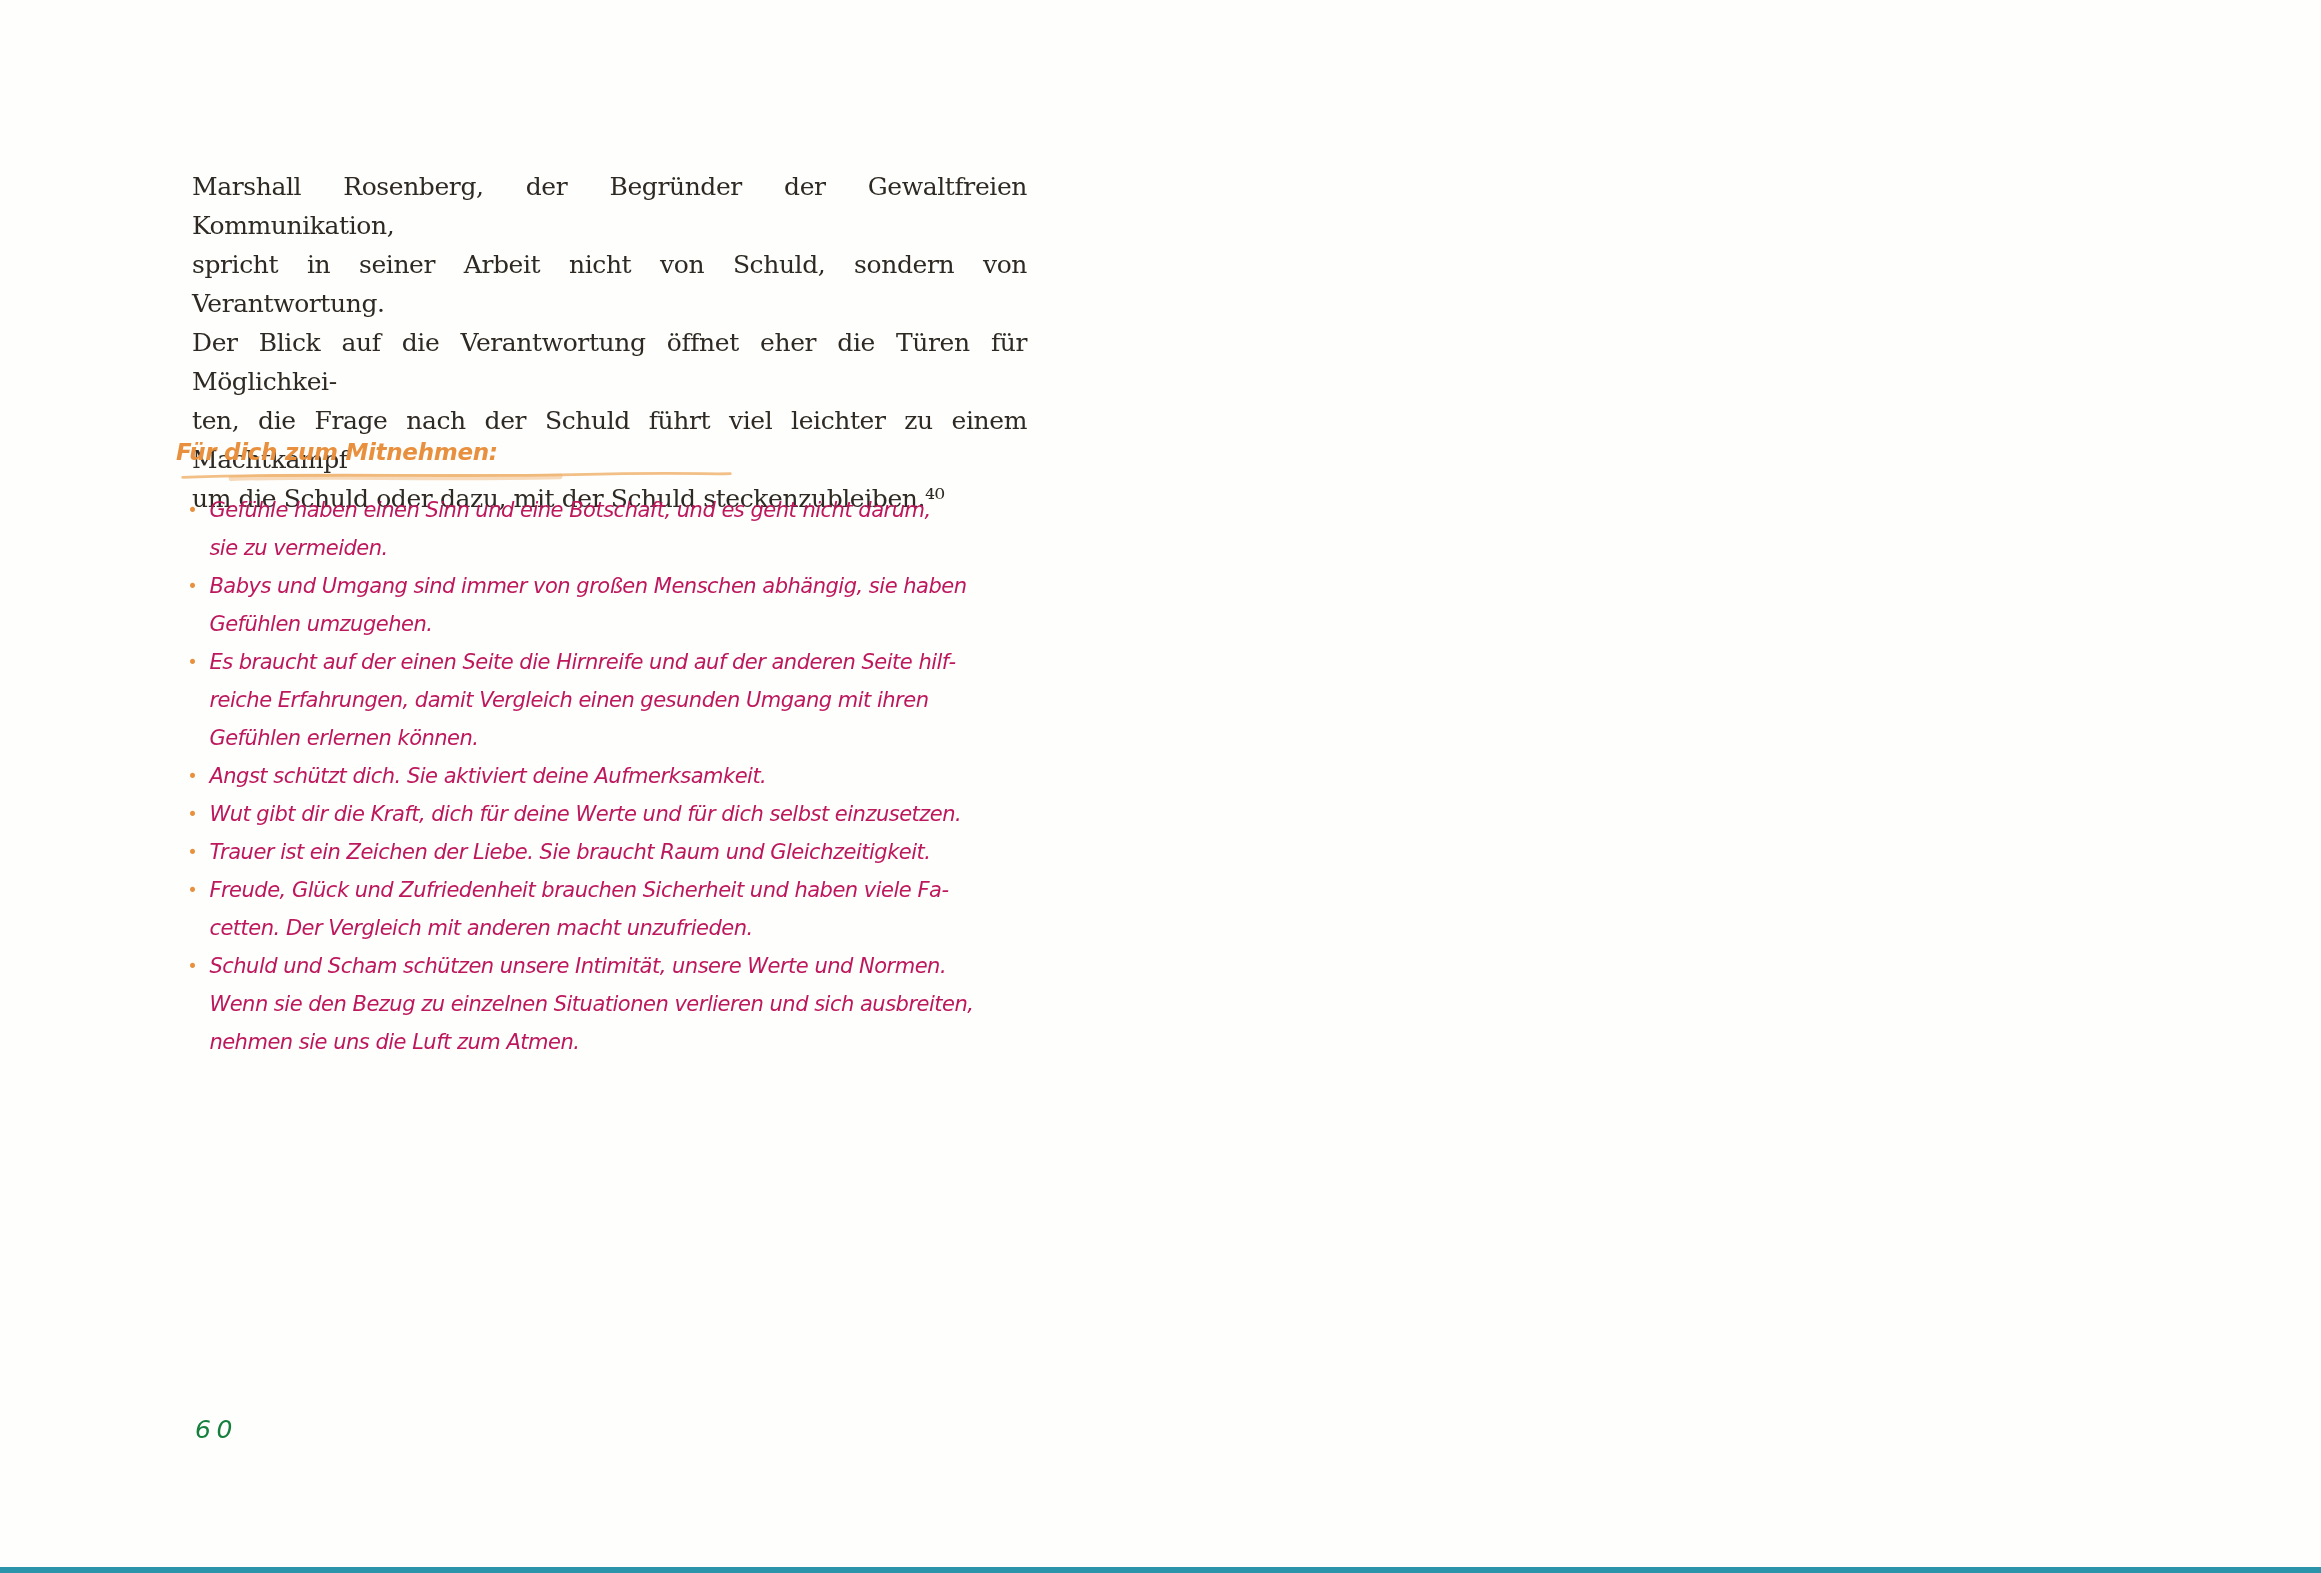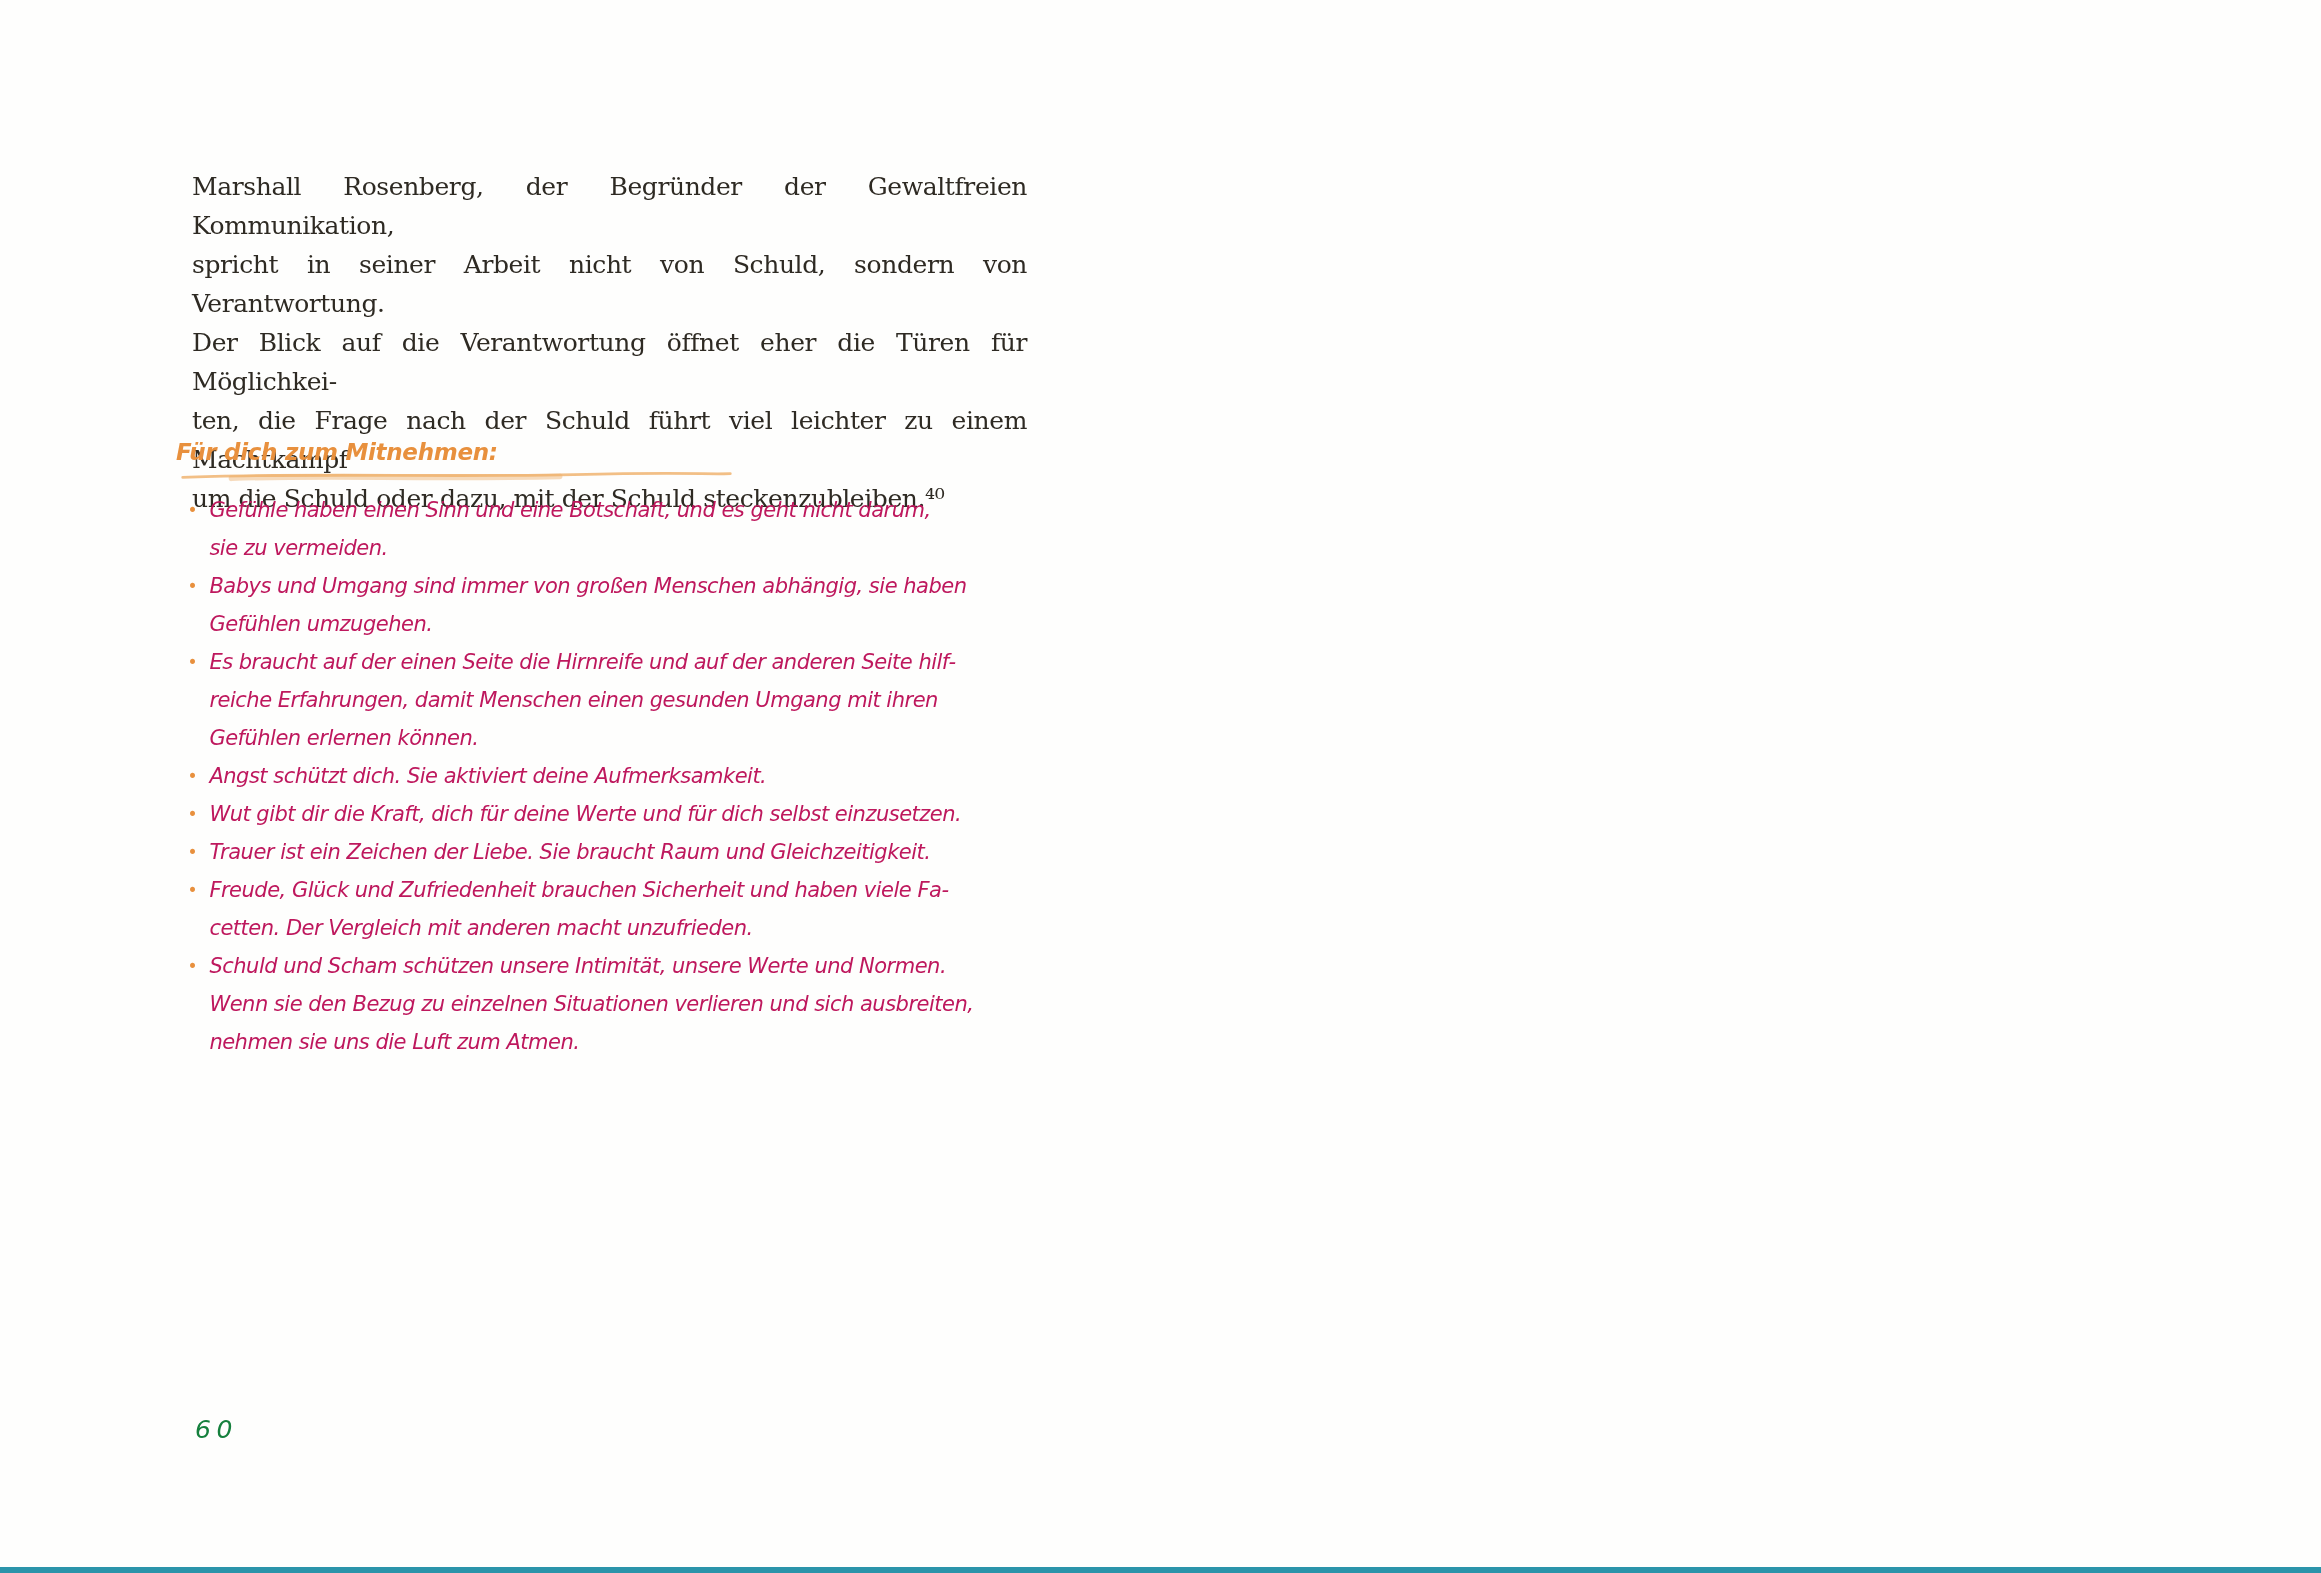--- a/index.html
+++ b/index.html
@@ -90,21 +90,21 @@
             <span class="bullet-marker">•</span>
             <div class="bullet-lines">
               <div class="line"><span>Babys und Umgang sind immer von großen Menschen abhängig, sie haben</span></div>
               <div class="line"><span>Gefühlen umzugehen.</span></div>
             </div>
           </div>
           <div class="bullet-row">
             <span class="bullet-marker">•</span>
             <div class="bullet-lines">
               <div class="line"><span>Es braucht auf der einen Seite die Hirnreife und auf der anderen Seite hilf-</span></div>
-              <div class="line"><span>reiche Erfahrungen, damit Menschen einen gesunden Umgang mit ihren</span></div>
+              <div class="line"><span>reiche Erfahrungen, damit Vergleich einen gesunden Umgang mit ihren</span></div>
               <div class="line"><span>Gefühlen erlernen können.</span></div>
             </div>
           </div>
           <div class="bullet-row">
             <span class="bullet-marker">•</span>
             <div class="bullet-lines">
               <div class="line"><span>Angst schützt dich. Sie aktiviert deine Aufmerksamkeit.</span></div>
             </div>
           </div>
           <div class="bullet-row">

